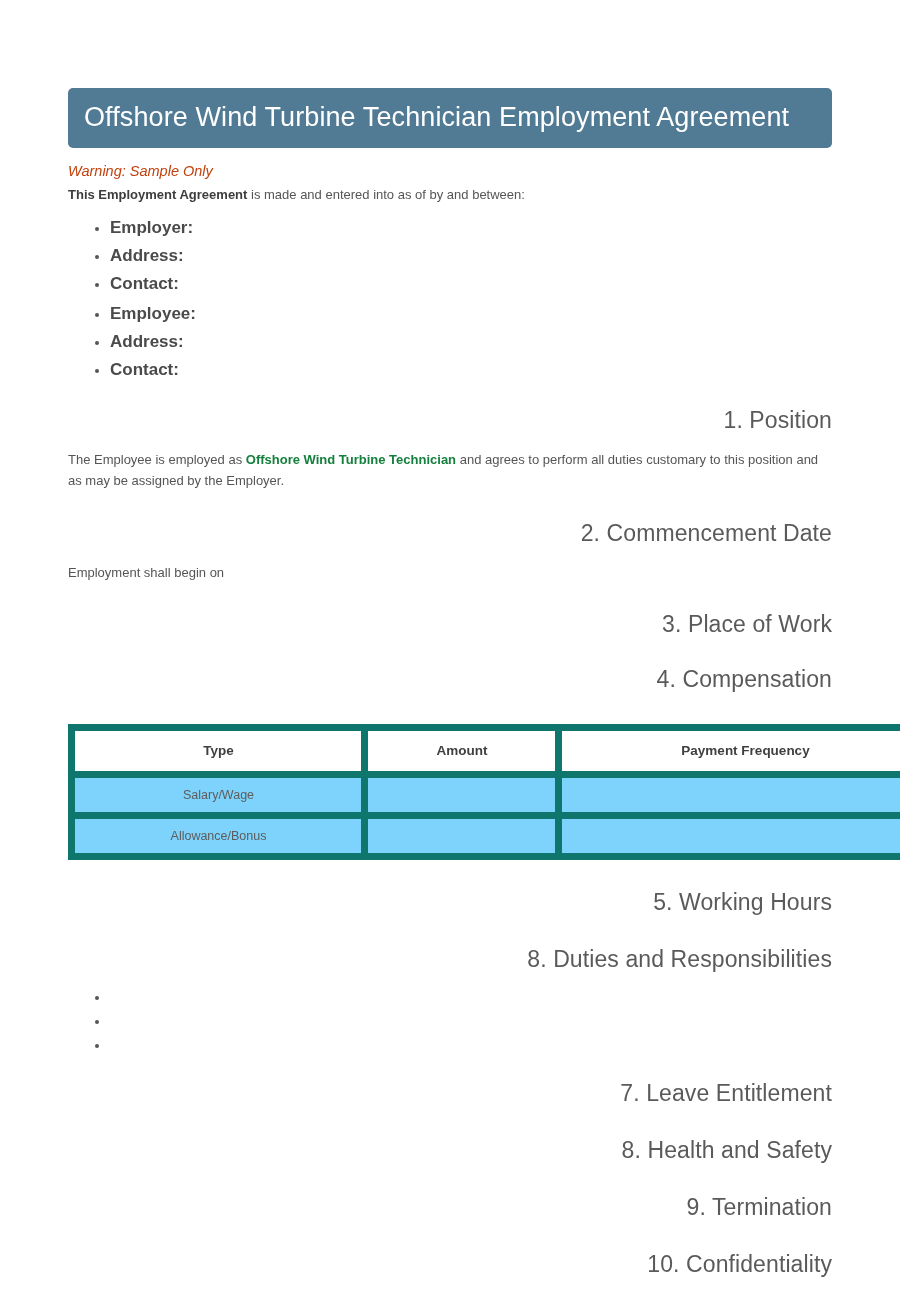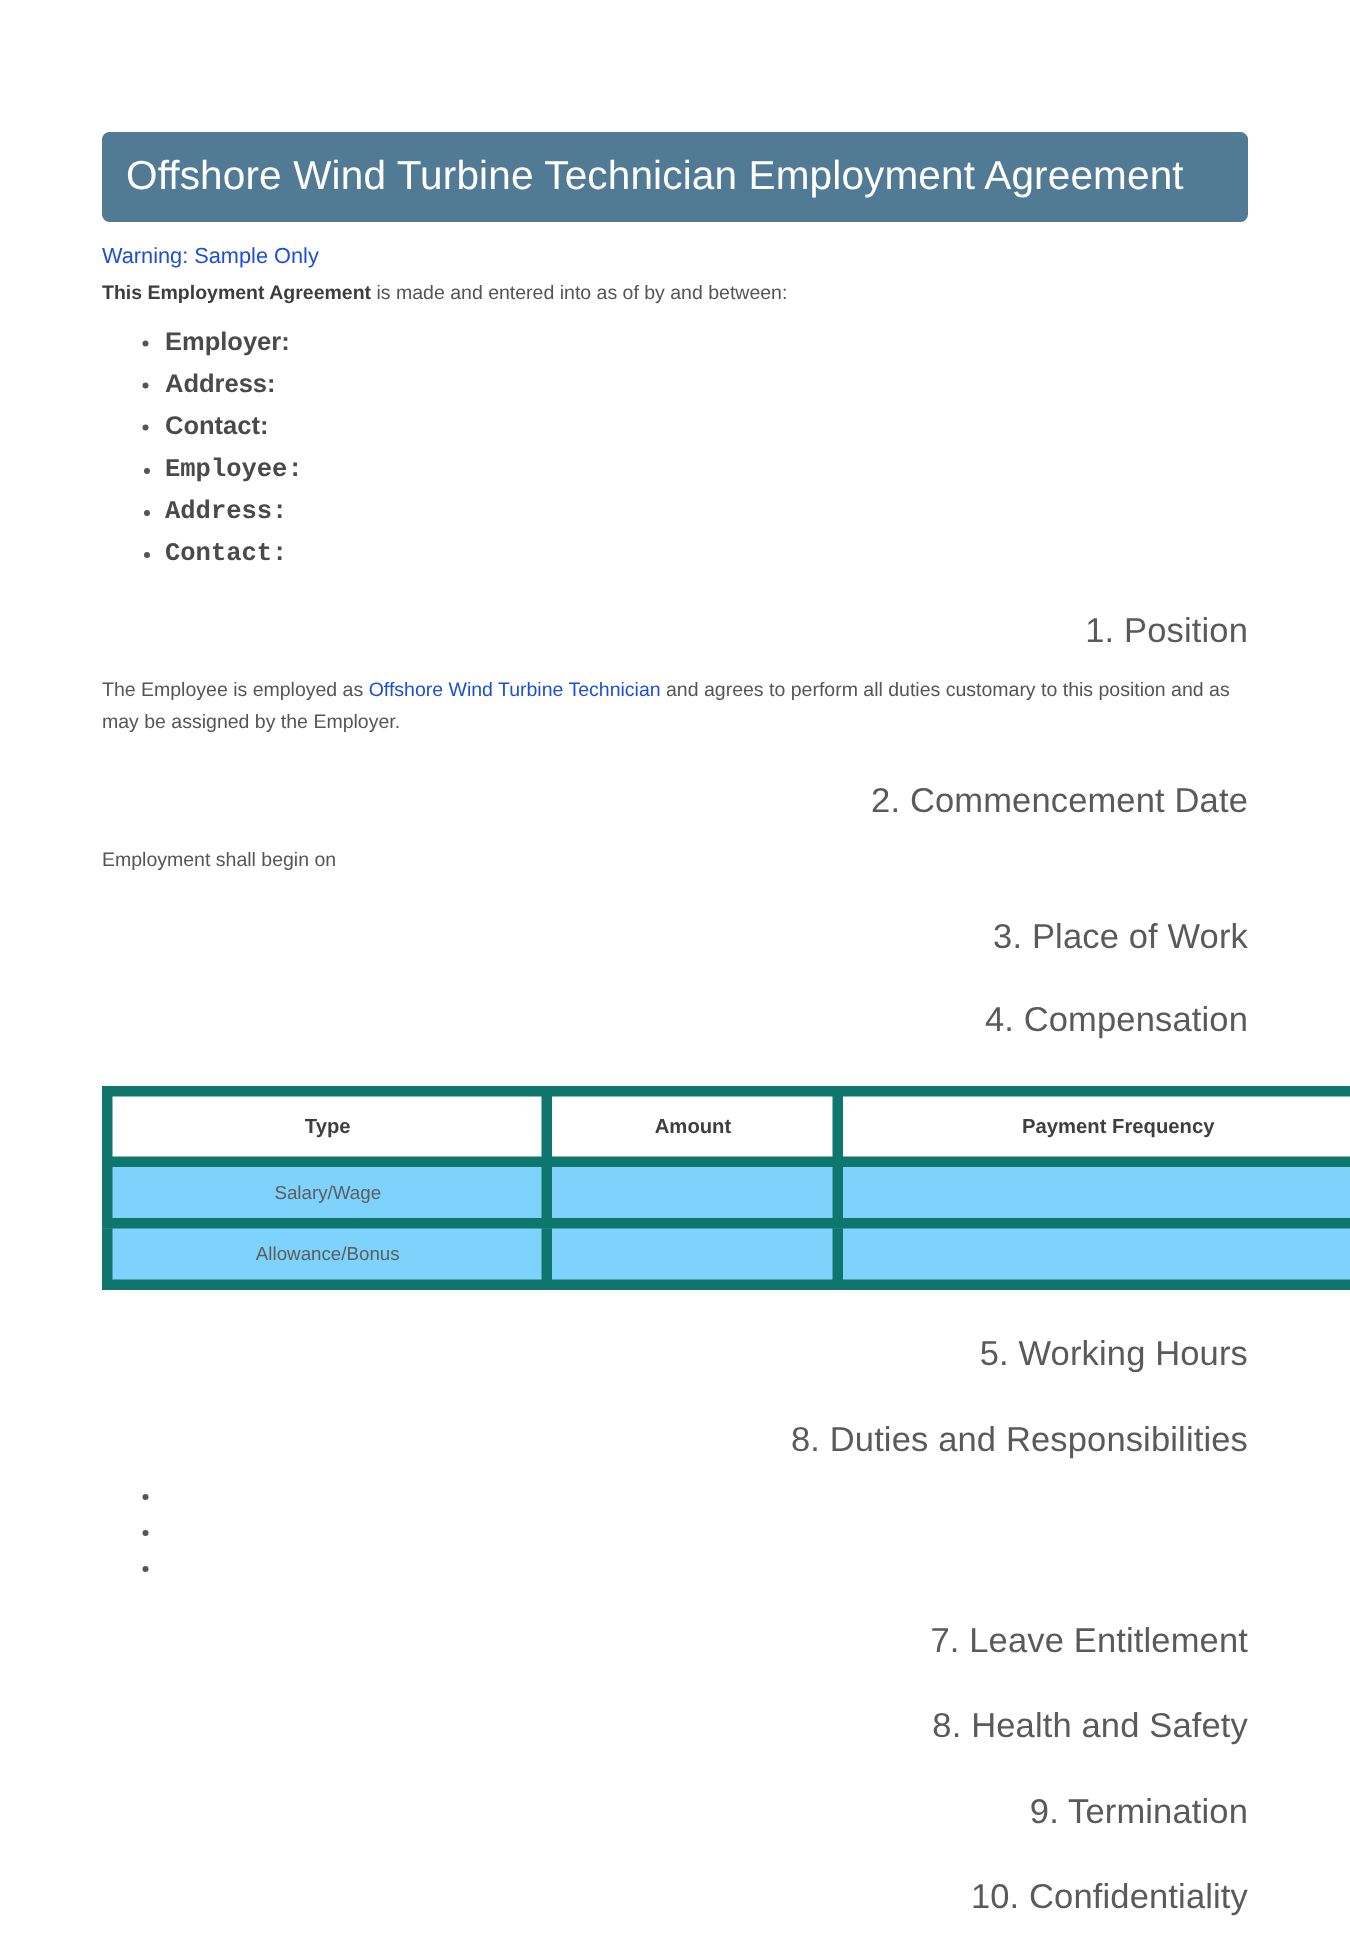--- a/index.html
+++ b/index.html
@@ -42,21 +42,22 @@
     font-weight: normal;
     color: #ffffff;
     letter-spacing: 0.1px;
     font-family: "Liberation Sans", sans-serif;
   }
 
   
   .warning {
     margin: 14px 0 0 0;
     font-size: 14.5px;
-    color: #1d4ed8;
+    font-style: italic;
+    color: #c2410c;
     line-height: 1.3;
   }
 
   
   .intro {
     margin: 5px 0 0 0;
     font-size: 13px;
     line-height: 1.45;
     color: #555555;
   }
@@ -77,21 +78,20 @@
     color: #4a4a4a;
     line-height: 1.0;
     margin-bottom: 11px;
   }
   ul.party-list li::marker {
     color: #555555;
     font-size: 13px;
   }
   ul.party-list.second {
     margin-top: 13px;
-    font-family: Liberation Mono, monospace;
   }
 
   
   h2.section {
     margin: 0;
     padding: 0;
     font-size: 23px;
     font-weight: normal;
     color: #5a5a5a;
     line-height: 1.25;
@@ -102,22 +102,22 @@
   .sec-block { margin-top: 28px; }
   .sec-block.tight { margin-top: 26px; }
 
   p.body-text {
     margin: 14px 0 0 0;
     font-size: 13px;
     line-height: 1.65;
     color: #555555;
   }
   p.body-text b {
-    color: #1d4ed8;
-    font-weight: normal;
+    color: #15803d;
+    font-weight: bold;
   }
   p.body-text.short {
     margin-top: 16px;
     line-height: 1.4;
   }
 
   
   table.comp-table {
     border-collapse: collapse;
     width: 764px;

